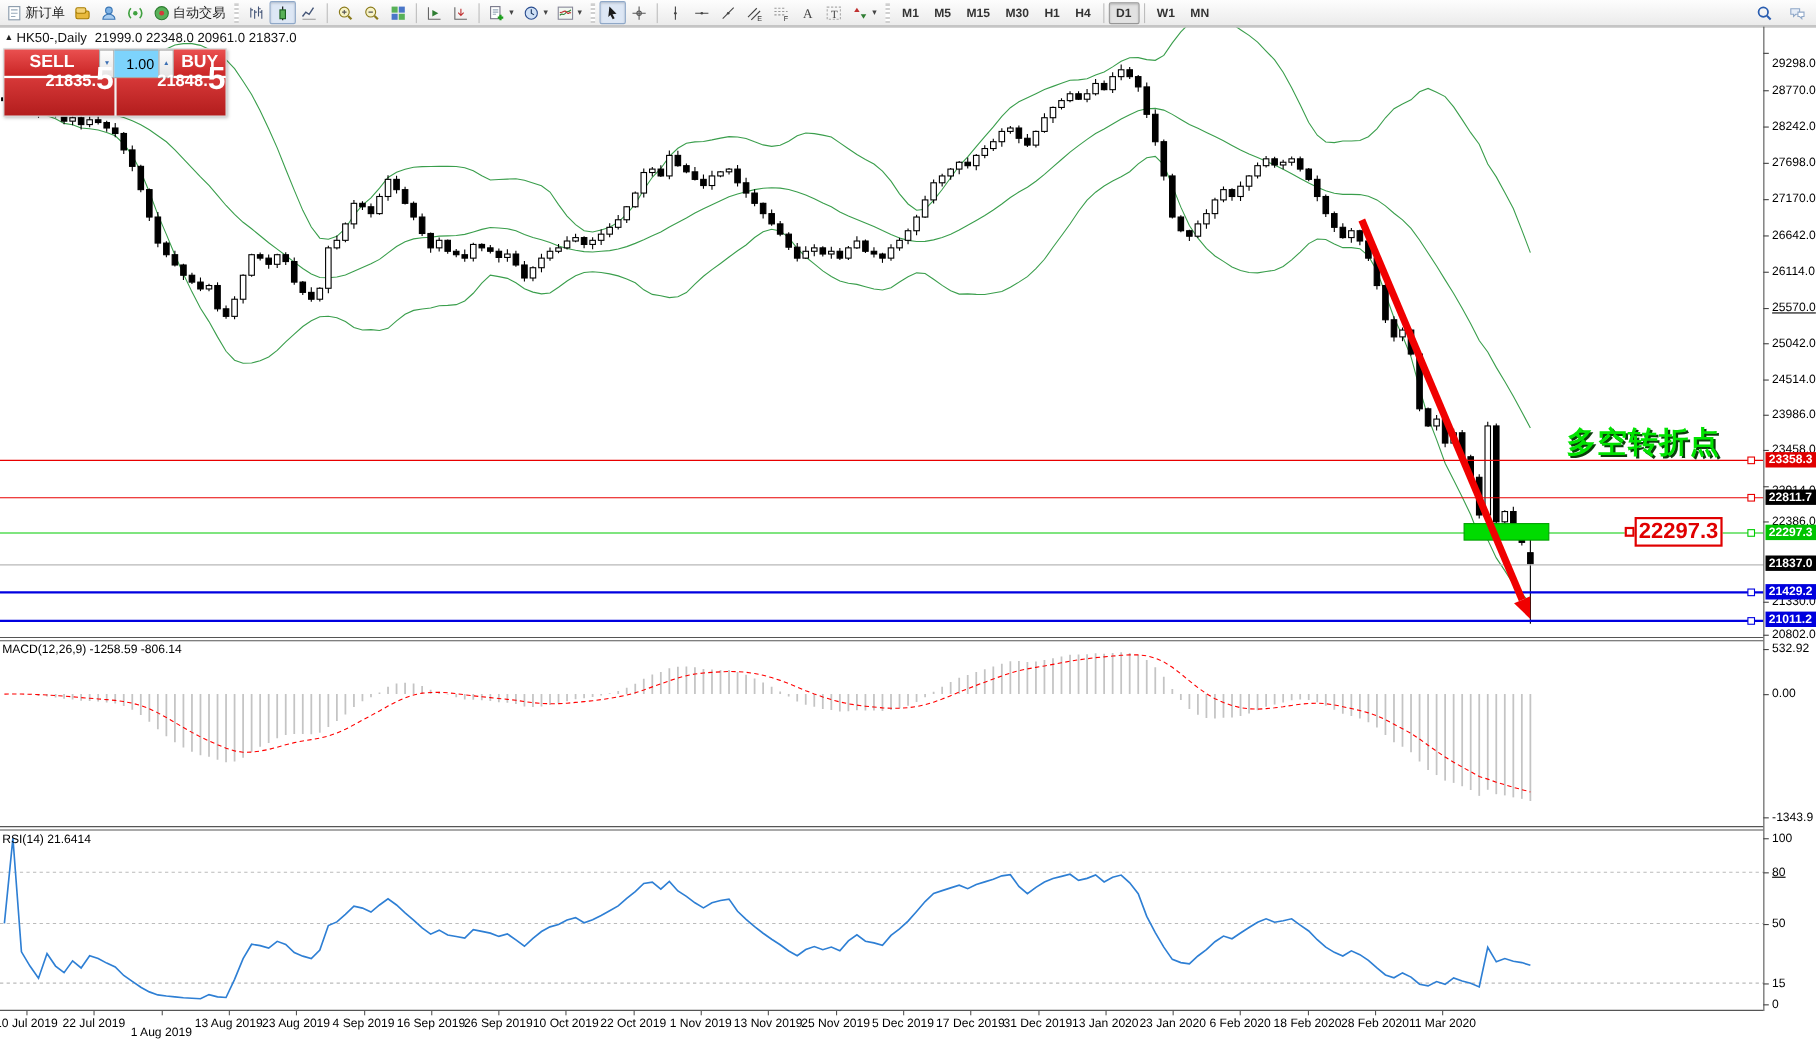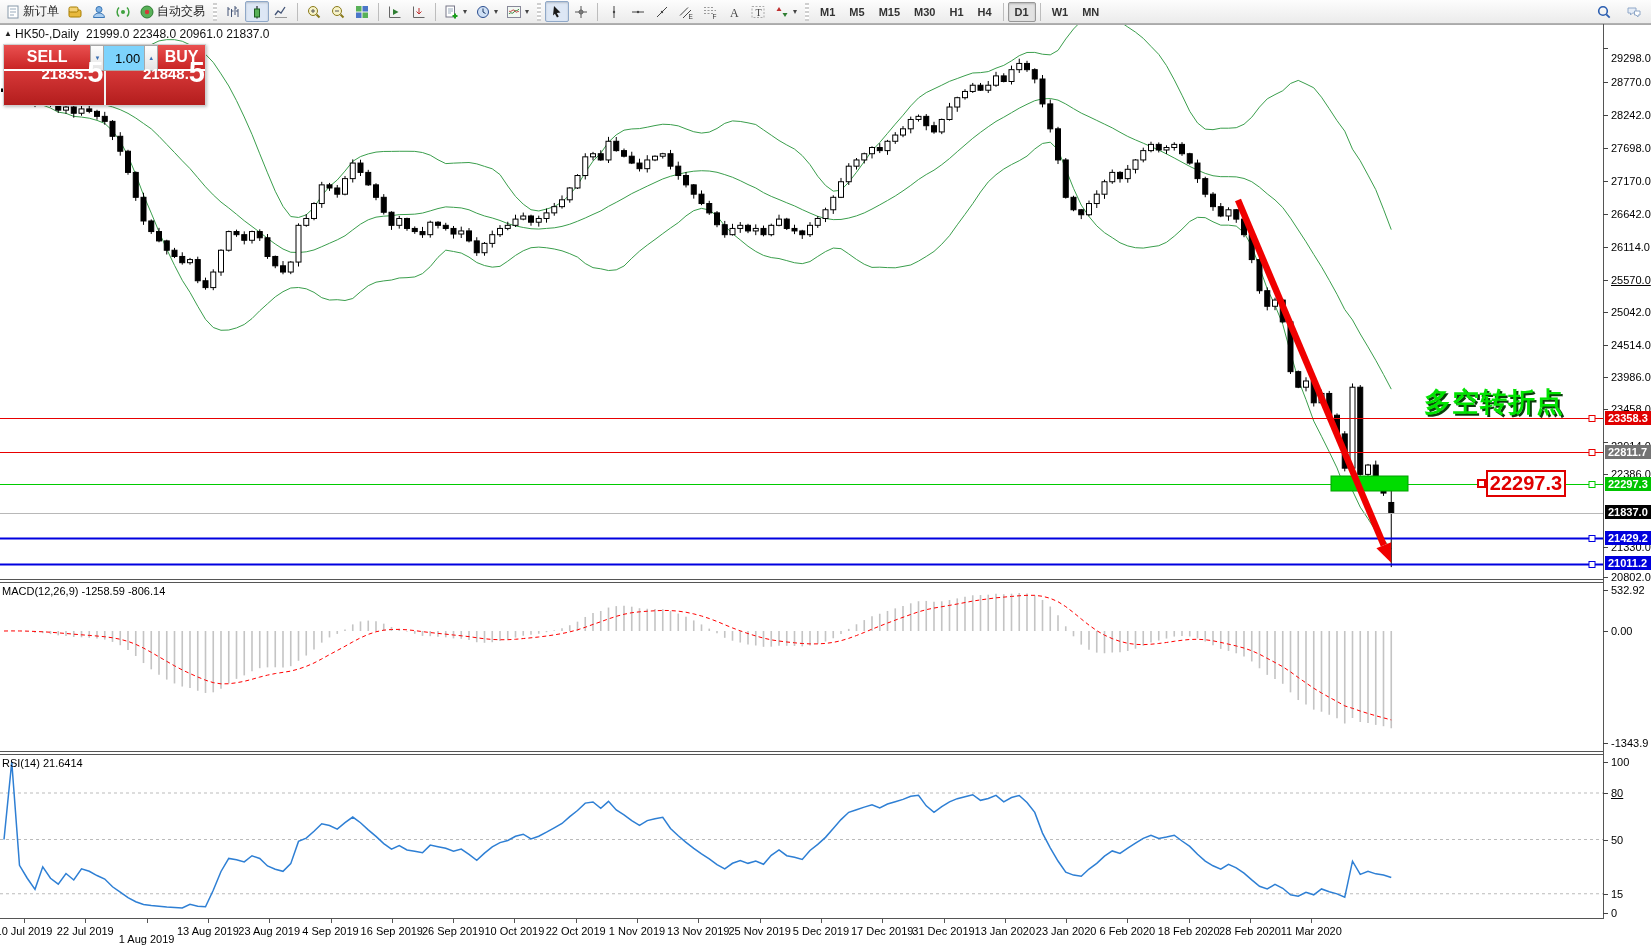--- a/index.html
+++ b/index.html
@@ -983,17 +983,17 @@
 <div class="axis-tickmark" style="top: 762px;"></div>
 <div class="axis-tick" style="top: 787px; text-decoration: underline;">80</div>
 <div class="axis-tickmark" style="top: 793px;"></div>
 <div class="axis-tick" style="top: 834px;">50</div>
 <div class="axis-tickmark" style="top: 840px;"></div>
 <div class="axis-tick" style="top: 888px;">15</div>
 <div class="axis-tickmark" style="top: 894px;"></div>
 <div class="axis-tick" style="top: 907px;">0</div>
 <div class="axis-tickmark" style="top: 913px;"></div>
 <div class="axis-badge" style="top: 411px; background: rgb(224, 0, 0);">23358.3</div>
-<div class="axis-badge" style="top: 445px; background: #737373;">22811.7</div>
+<div class="axis-badge" style="top: 445px; background: #000000;">22811.7</div>
 <div class="axis-badge" style="top: 477px; background: rgb(0, 196, 0);">22297.3</div>
 <div class="axis-badge" style="top: 505px; background: rgb(0, 0, 0);">21837.0</div>
 <div class="axis-badge" style="top: 531px; background: rgb(0, 0, 221);">21429.2</div>
 <div class="axis-badge" style="top: 556px; background: rgb(0, 0, 221);">21011.2</div>
 
 </body></html>

